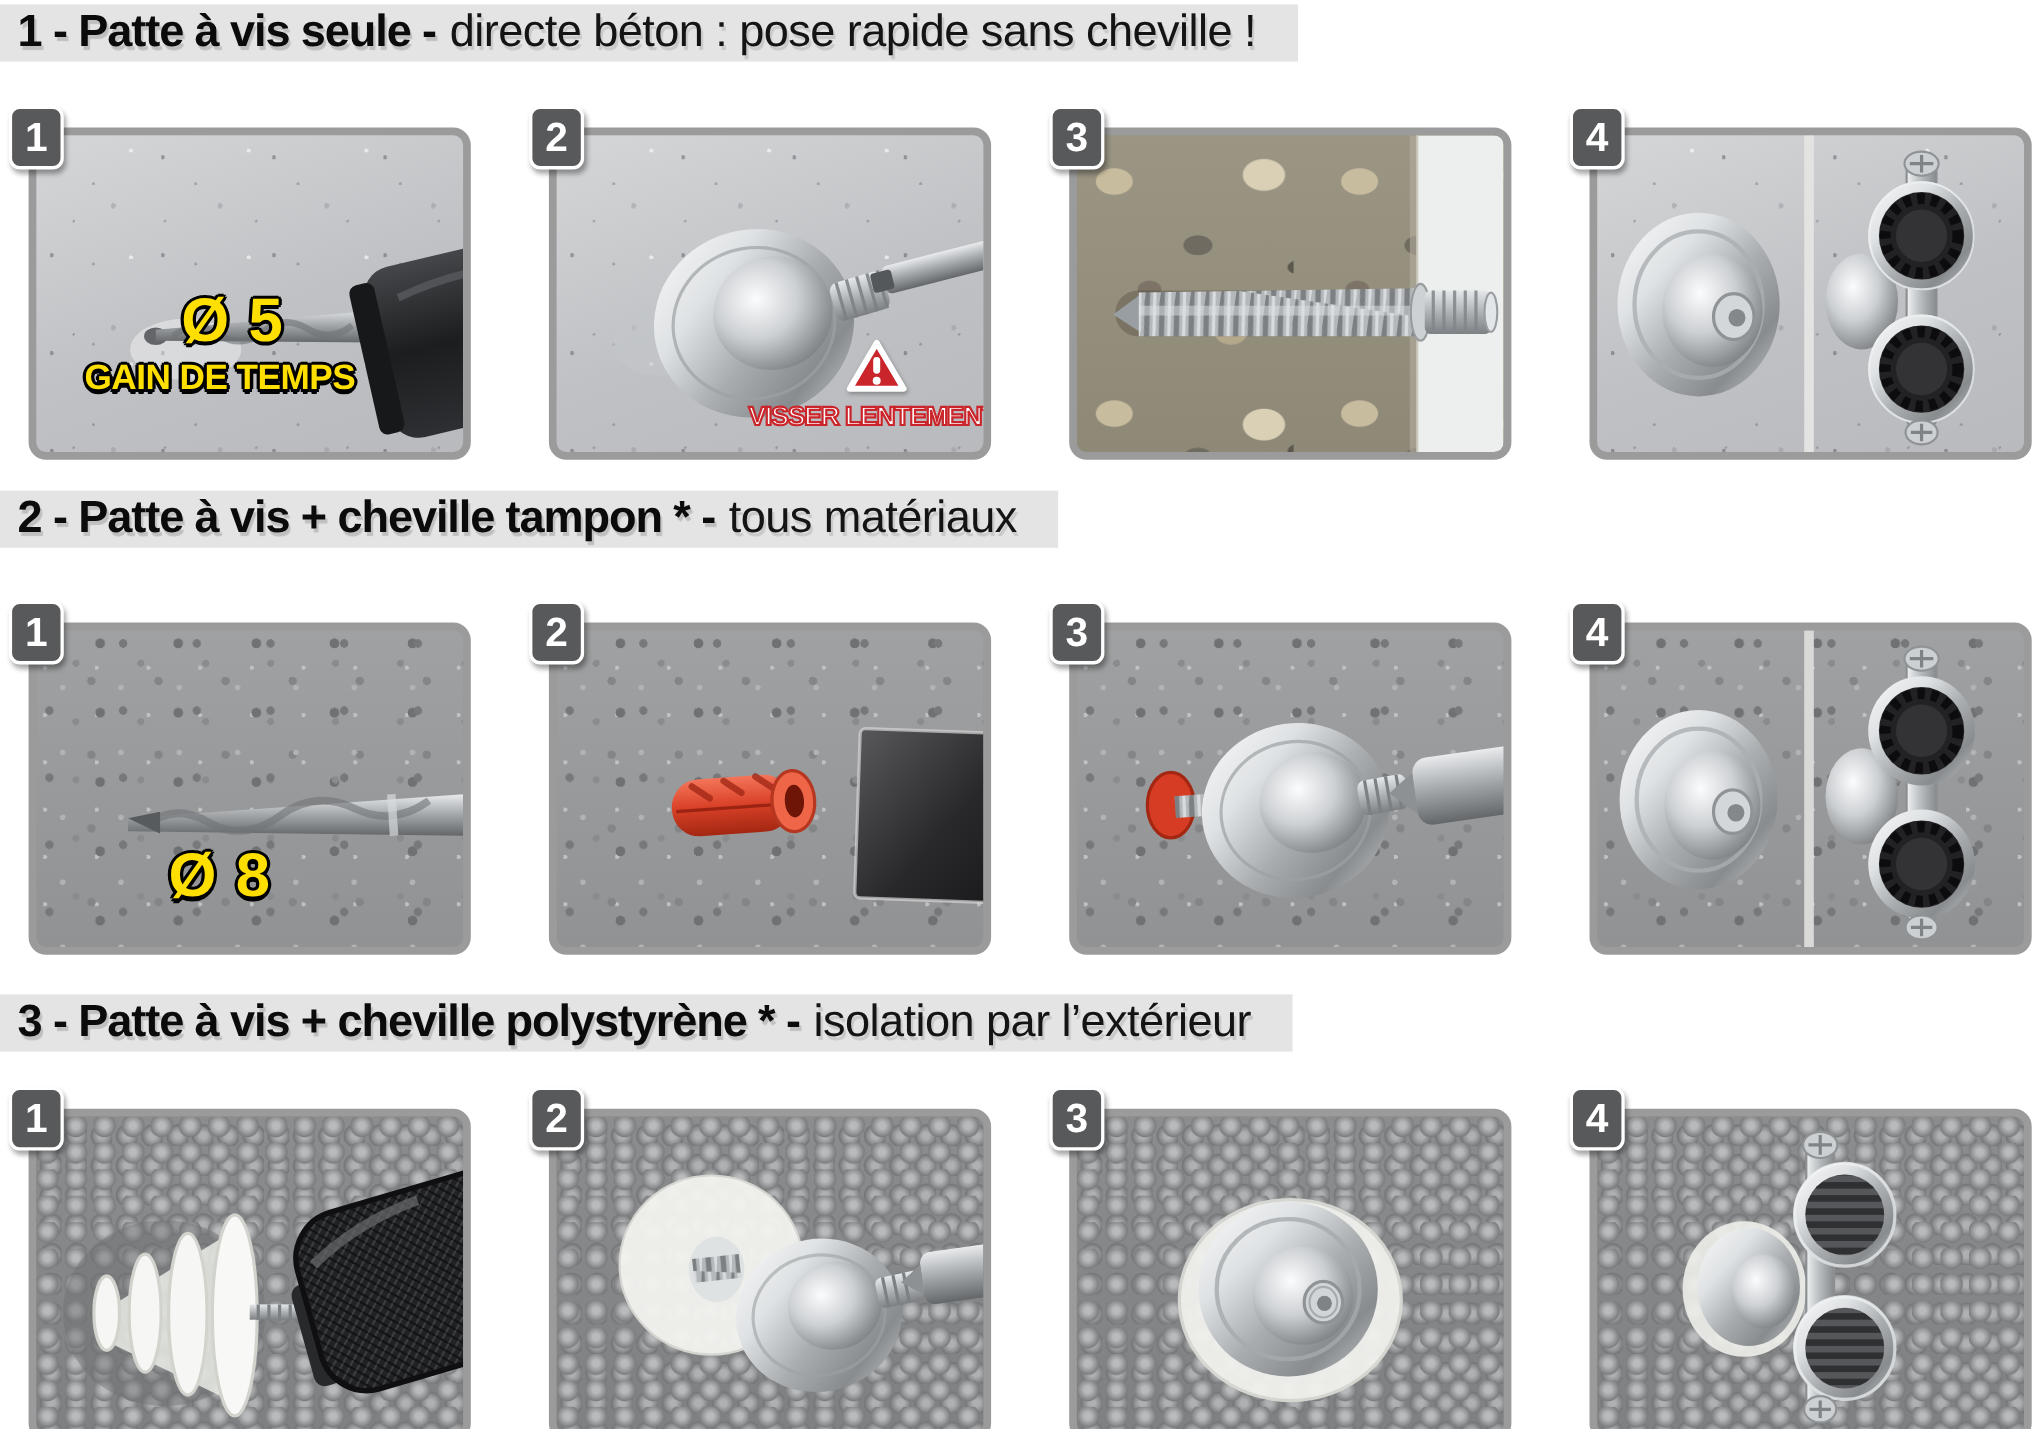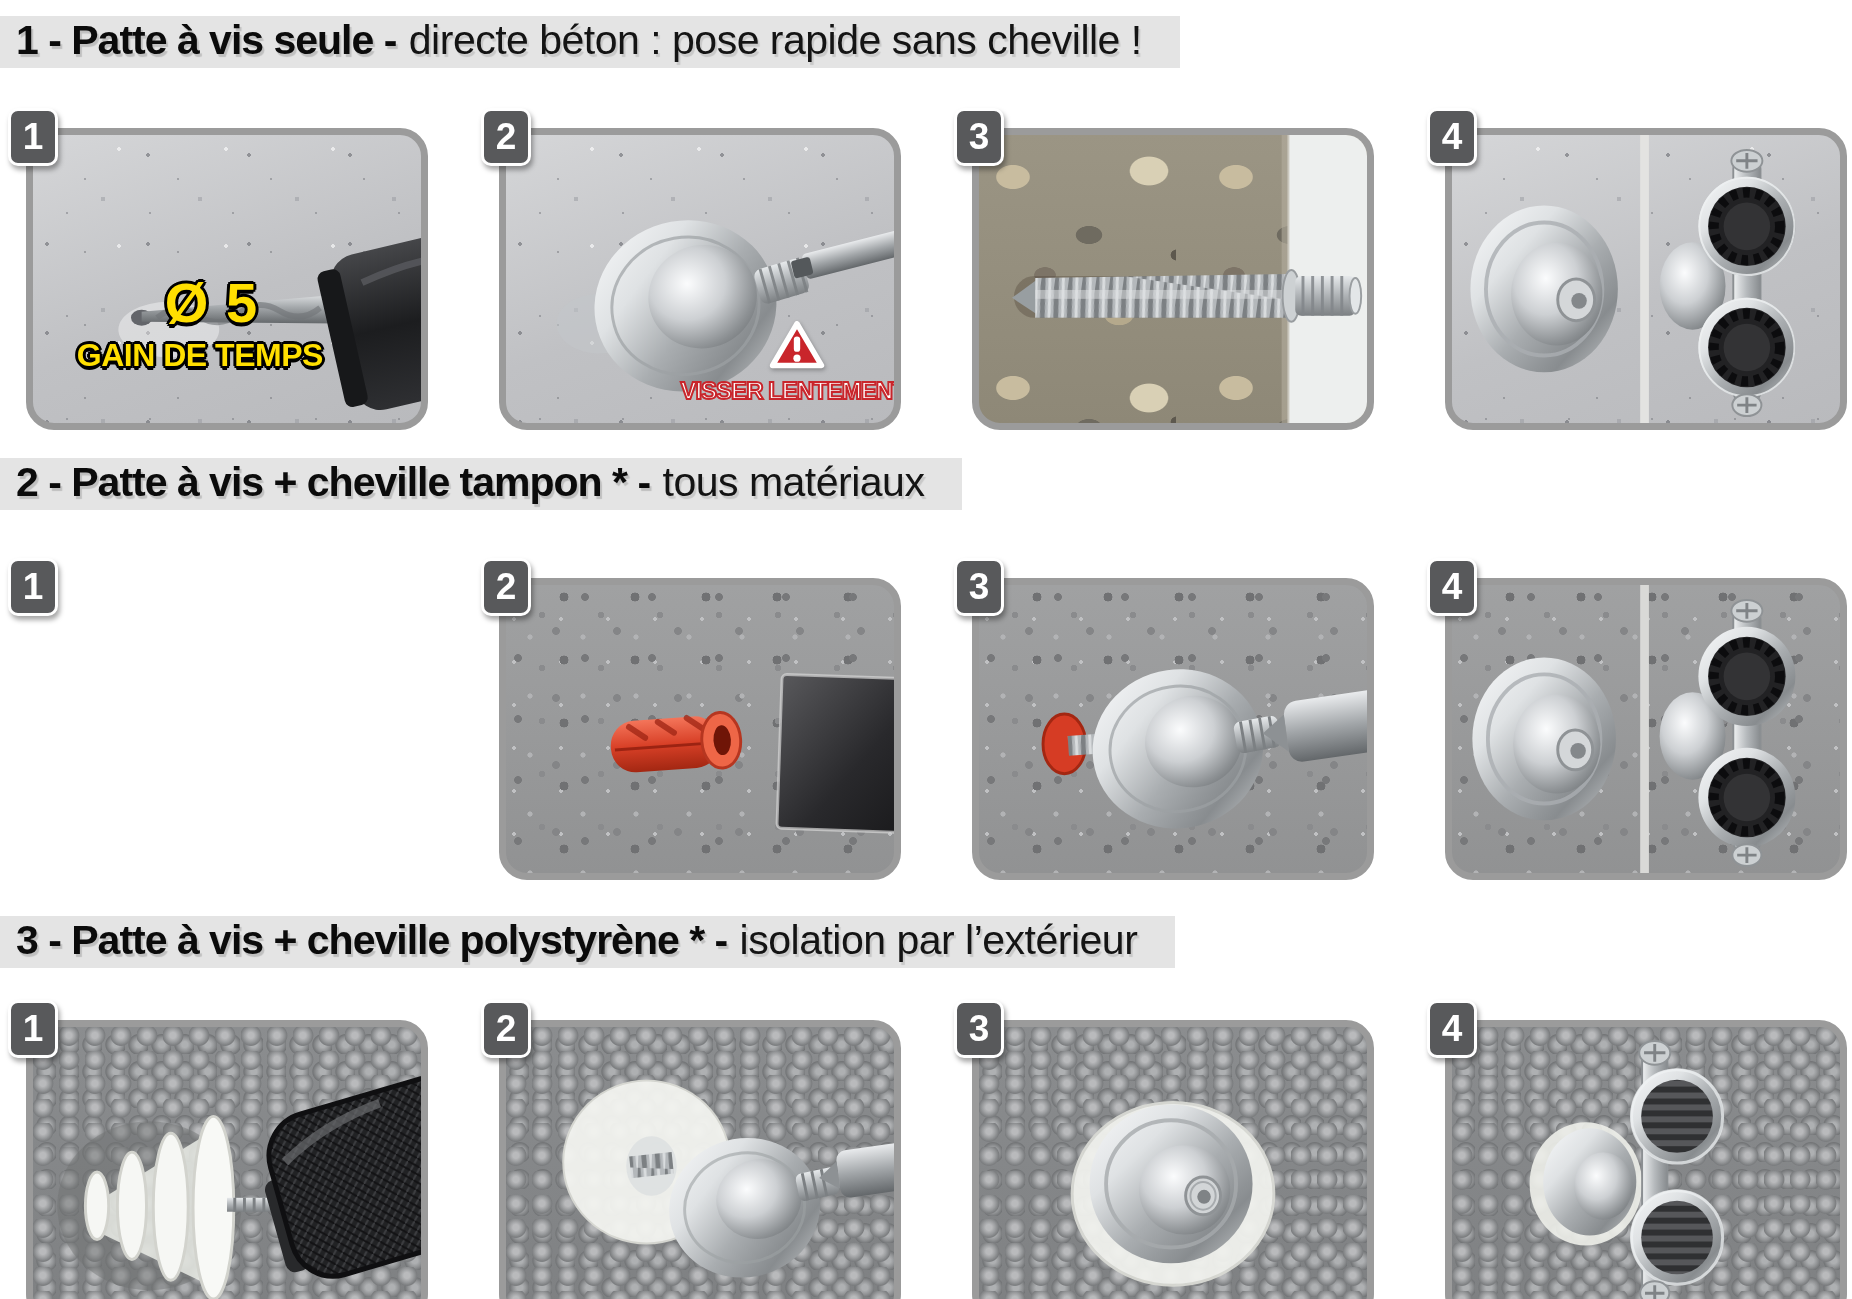--- a/index.html
+++ b/index.html
@@ -1,33 +1,33 @@
 <!DOCTYPE html>
 <html><head>
 <meta charset="utf-8">
 <style>
   html,body{margin:0;padding:0;background:#fff;}
   #page{width:1852px;height:1299px;background:#fff;overflow:hidden;
-        font-family:"Liberation Sans",sans-serif;position:relative;padding-top:16px;box-sizing:border-box;}
+        font-family:"Liberation Sans",sans-serif;position:relative;padding-top:4px;box-sizing:border-box;}
 
   
   .head-row{white-space:nowrap;}
   .band{display:inline-block;background:#e4e4e4;padding:0 38px 4px 16px;line-height:48px;height:48px;}
   .band .b{font-weight:800;font-size:41px;color:#0b0b0b;letter-spacing:-1px;text-shadow:2px 3px 1px rgba(0,0,0,.16);}
   .band .r{font-weight:400;font-size:41px;color:#141414;letter-spacing:-0.5px;margin-left:8px;text-shadow:2px 3px 1px rgba(0,0,0,.12);}
   .mt1{margin-top:0;} .mt2{margin-top:28px;} .mt3{margin-top:36px;}
 
   
   .row{display:flex;gap:53px;padding:0 5px 0 8px;height:322px;}
   .row.r1{margin-top:40px;} .row.r2{margin-top:48px;} .row.r3{margin-top:32px;}
   .cell{flex:1 1 0;position:relative;padding:20px 0 0 18px;box-sizing:border-box;}
   .badge{position:absolute;top:0;left:0;width:44px;height:52px;border-radius:10px;background:#58595b;
          border:3px solid #fff;box-shadow:2px 4px 5px rgba(0,0,0,.35);display:flex;align-items:center;
          justify-content:center;color:#fff;font-size:37px;font-weight:700;z-index:3;}
-  .photo{position:relative;height:100%;border:7px solid #9b9b9b;border-radius:28px;overflow:hidden;
+  .photo{position:relative;height:100%;border:7px solid #9b9b9b;border-radius:16px;overflow:hidden;
          box-shadow:0 0 0 1px rgba(255,255,255,.55);box-sizing:border-box;}
   .photo svg.art{position:absolute;inset:0;width:100%;height:100%;}
 
   
   .tex-smooth{background-color:#c7c8ca;background-image:
     radial-gradient(circle 3px at 14px 20px, rgba(96,98,104,.55) 60%, transparent 62%),
     radial-gradient(circle 2px at 52px 44px, rgba(96,98,104,.4) 60%, transparent 62%),
     radial-gradient(circle 3px at 86px 14px, rgba(255,255,255,.6) 60%, transparent 62%),
     radial-gradient(circle 2px at 34px 78px, rgba(110,112,118,.45) 60%, transparent 62%),
     radial-gradient(circle 4px at 70px 64px, rgba(150,152,158,.5) 60%, transparent 62%),
@@ -240,20 +240,29 @@
   </div>
 
   <div class="head-row mt2">
     <span class="band"><span class="b">2 - Patte à vis + cheville tampon * -</span> <span class="r">tous matériaux</span></span>
   </div>
 
   <div class="row r2">
 
     <div class="cell">
       <div class="badge">1</div>
+      <div class="photo tex-porous">
+        <svg class="art" viewBox="0 0 400 290" preserveAspectRatio="none">
+          <polygon points="86,172 400,150 400,188 86,184" fill="url(#gBit)"></polygon>
+          <path d="M104 178 Q130 158 162 176 T 228 170 T 298 163 T 368 156" fill="none" stroke="#6f7376" stroke-width="7" opacity=".6"></path>
+          <polygon points="86,172 116,166 116,186" fill="#585b5e"></polygon>
+          <rect x="330" y="150" width="8" height="38" fill="#d7dadc" opacity=".7" transform="rotate(-4 334 169)"></rect>
+        </svg>
+        <div class="ylbl diam" style="left:43%;top:66%">Ø 8</div>
+      </div>
     </div>
 
     <div class="cell">
       <div class="badge">2</div>
       <div class="photo tex-porous">
         <svg class="art" viewBox="0 0 400 290" preserveAspectRatio="none">
           <g transform="rotate(-4 170 160)">
             <rect x="108" y="134" width="112" height="52" rx="25" fill="url(#gRed)"></rect>
             <path d="M128 140 l16 12 M158 137 l16 12 M188 135 l16 12" stroke="#9e2413" stroke-width="6" opacity=".75" stroke-linecap="round"></path>
             <path d="M112 162 H206" stroke="#8f1d0e" stroke-width="3" opacity=".8"></path>

